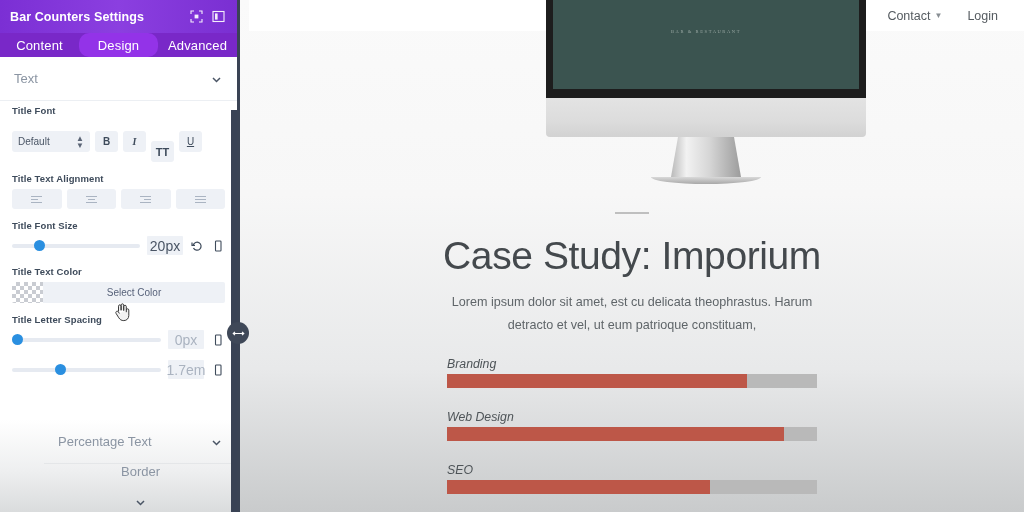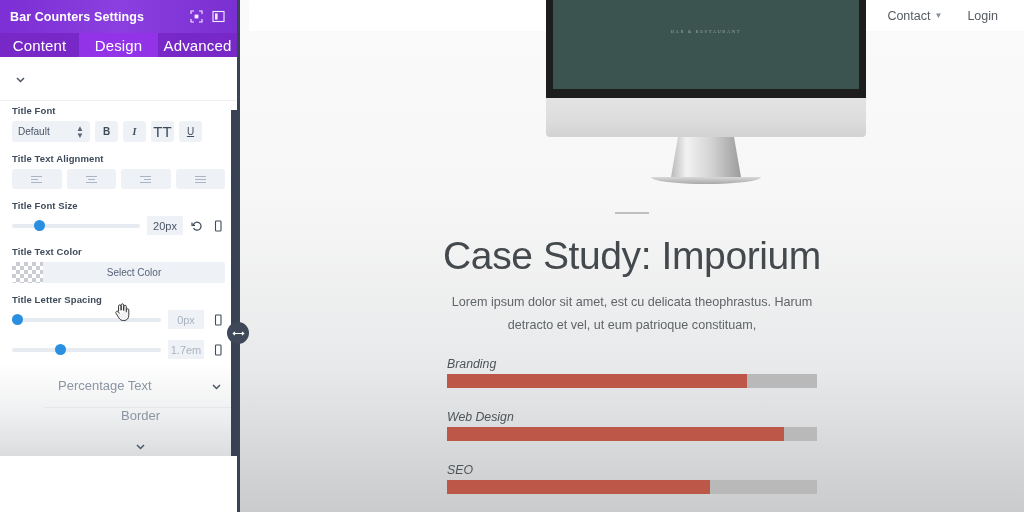--- a/index.html
+++ b/index.html
@@ -7,21 +7,21 @@
   body {
     font-family: "Liberation Sans", sans-serif;
     background: #ffffff;
     position: relative;
   }
 
   
   #settings-panel {
     position: absolute;
     left: 0; top: 0;
-    width: 237px; height: 456px;
+    width: 237px; height: 512px;
     background: #ffffff;
     overflow: hidden;
     z-index: 5;
   }
 
   
   #panel-header {
     height: 33px;
     background: linear-gradient(90deg, #7b2fd4 0%, #8b3fe0 50%, #7a2fd2 100%);
     display: flex;
@@ -47,24 +47,25 @@
   
   #panel-tabs {
     height: 24px;
     background: #7928c8;
     display: flex;
     align-items: stretch;
   }
   .tab {
     flex: 1;
     display: flex; align-items: center; justify-content: center;
-    font-size: 15px;
+    font-size: 13px;
     color: #ffffff;
     letter-spacing: .15px;
     cursor: pointer;
+    border-radius: 10px;
   }
   .tab.active { background: #9333e8; }
 
   
   #panel-body {
     position: absolute;
     top: 57px; left: 0; right: 0; bottom: 0;
     background: #fff;
     overflow: hidden;
   }
@@ -110,21 +111,21 @@
     width: 23px; height: 21px;
     background: #eef1f6;
     border-radius: 3px;
     display: flex; align-items: center; justify-content: center;
     font-size: 10px;
     color: #3e4b5b;
     cursor: pointer;
   }
   .fmt-btn.b { font-weight: bold; }
   .fmt-btn.i { font-style: italic; font-family: "Liberation Serif", serif; font-weight: bold; }
-  .fmt-btn.tt { font-size: 15px; font-weight: normal; }
+  .fmt-btn.tt { font-size: 11px; font-weight: bold; margin-top: 20px; }
   .fmt-btn.u { text-decoration: underline; }
 
   
   .align-row { display: flex; gap: 5px; }
   .align-btn {
     flex: 1; height: 20px;
     background: #eef1f6;
     border-radius: 3px;
     display: flex; align-items: center; justify-content: center;
     cursor: pointer;
@@ -146,21 +147,21 @@
   .slider .knob {
     position: absolute; top: 3px;
     width: 11px; height: 11px; border-radius: 50%;
     background: #2a8fe0;
   }
   .val-box {
     width: 36px; height: 19px;
     background: #eef1f6;
     border-radius: 1px;
     display: flex; align-items: center; justify-content: center;
-    font-size: 11px;
+    font-size: 14px;
     color: #4a5565;
   }
   .val-box.muted { color: #aab3c0; }
   .mini-icon {
     width: 14px; height: 16px;
     display: flex; align-items: center; justify-content: center;
     cursor: pointer;
   }
 
   
@@ -376,20 +377,21 @@
 
   <div id="panel-tabs">
     <div class="tab">Content</div>
     <div class="tab active">Design</div>
     <div class="tab">Advanced</div>
   </div>
 
   <div id="panel-body">
 
     <div class="section-row">
+      <span class="sect-label">Text</span>
       <span class="chev">
         <svg width="13" height="13" viewBox="0 0 13 13" fill="none" stroke="#4a5565" stroke-width="1.5">
             <path d="M3 5l3.5 3.5L10 5"></path>
           </svg>
       </span>
     </div>
 
 
     <div id="fields">
 

